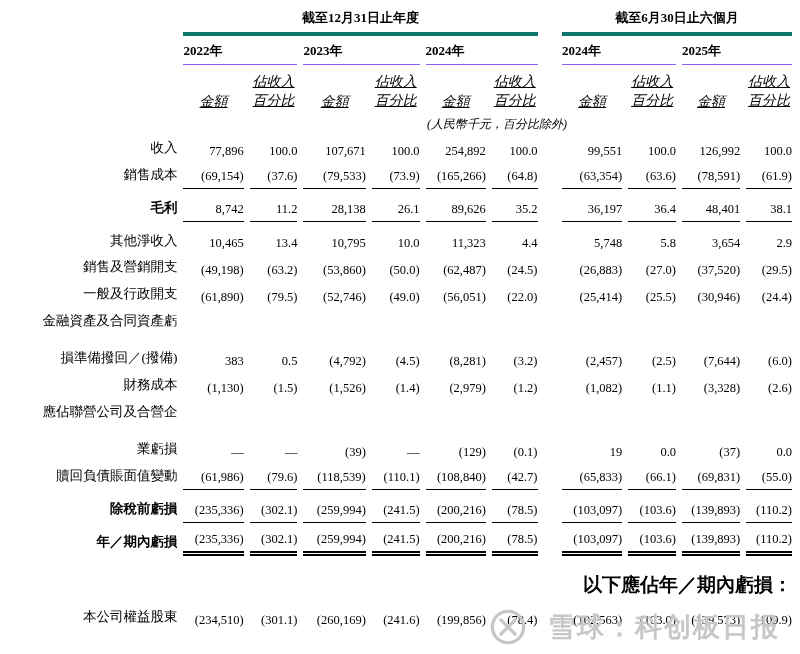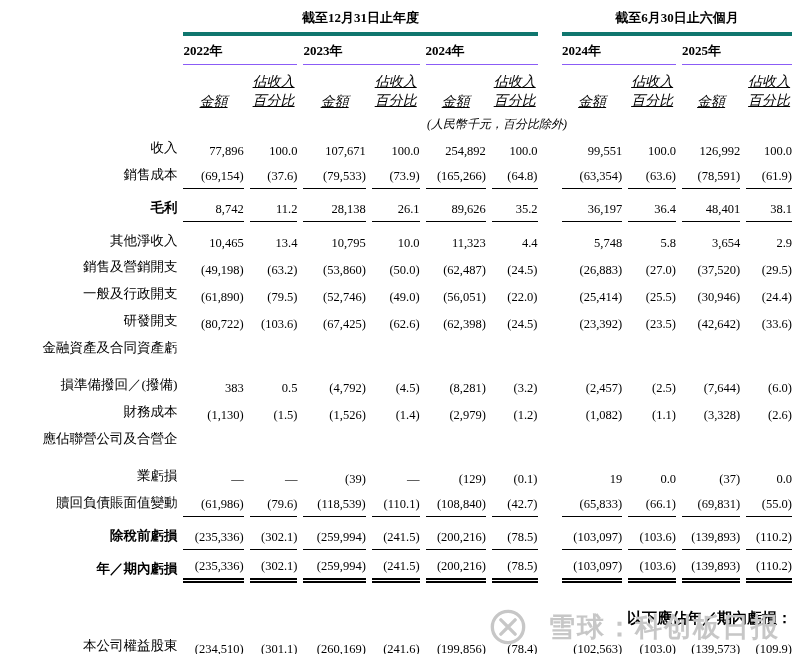--- a/index.html
+++ b/index.html
@@ -23,21 +23,21 @@
   .subhead{font-style:italic;font-size:14px;padding-top:8px;text-decoration:underline;}
   .subhead span{display:block;line-height:1.35;}
   .note{font-style:italic;text-align:center;font-size:12px;white-space:nowrap;padding:2px 0;}
   .label-cell{text-align:right;font-size:13.5px;white-space:nowrap;line-height:1.55;}
   .label2{padding-left:14px;margin-top:16px;}
   .num{text-align:right;font-size:12.5px;white-space:nowrap;}
   .u{border-bottom:1.5px solid #000;padding-bottom:4px;}
   .uu{border-bottom:5px double #000;padding-bottom:4px;}
   tr.space-top th,tr.space-top td{padding-top:9px;}
   tr.bold .label-cell{font-weight:bold;}
-  tr.section td{font-weight:bold;padding-top:24px;font-size:15px;}
+  tr.section td{font-weight:bold;padding-top:16px;font-size:19px;font-family:Liberation Mono, monospace;}
   .watermark{
     position:absolute;right:20px;bottom:8px;z-index:5;
     display:flex;align-items:center;gap:21px;
     color:#c7c7c7;font-family:"Liberation Sans","DejaVu Sans",sans-serif;
     font-size:27px;font-weight:bold;letter-spacing:2px;white-space:nowrap;
   }
   .watermark svg{display:block;}
 </style>
 </head>
 <body>
@@ -188,34 +188,20 @@
           <td class="num">(49.0)</td>
           <td class="num">(56,051)</td>
           <td class="num">(22.0)</td>
           <td></td>
           <td class="num">(25,414)</td>
           <td class="num">(25.5)</td>
           <td class="num">(30,946)</td>
           <td class="num">(24.4)</td>
         </tr>
         <tr>
-          <td class="label-cell">研發開支</td>
-          <td class="num">(80,722)</td>
-          <td class="num">(103.6)</td>
-          <td class="num">(67,425)</td>
-          <td class="num">(62.6)</td>
-          <td class="num">(62,398)</td>
-          <td class="num">(24.5)</td>
-          <td></td>
-          <td class="num">(23,392)</td>
-          <td class="num">(23.5)</td>
-          <td class="num">(42,642)</td>
-          <td class="num">(33.6)</td>
-        </tr>
-        <tr>
           <td class="label-cell">
             <div>金融資產及合同資產虧</div>
             <div class="label2">損準備撥回／(撥備)</div>
           </td>
           <td class="num">383</td>
           <td class="num">0.5</td>
           <td class="num">(4,792)</td>
           <td class="num">(4.5)</td>
           <td class="num">(8,281)</td>
           <td class="num">(3.2)</td>

